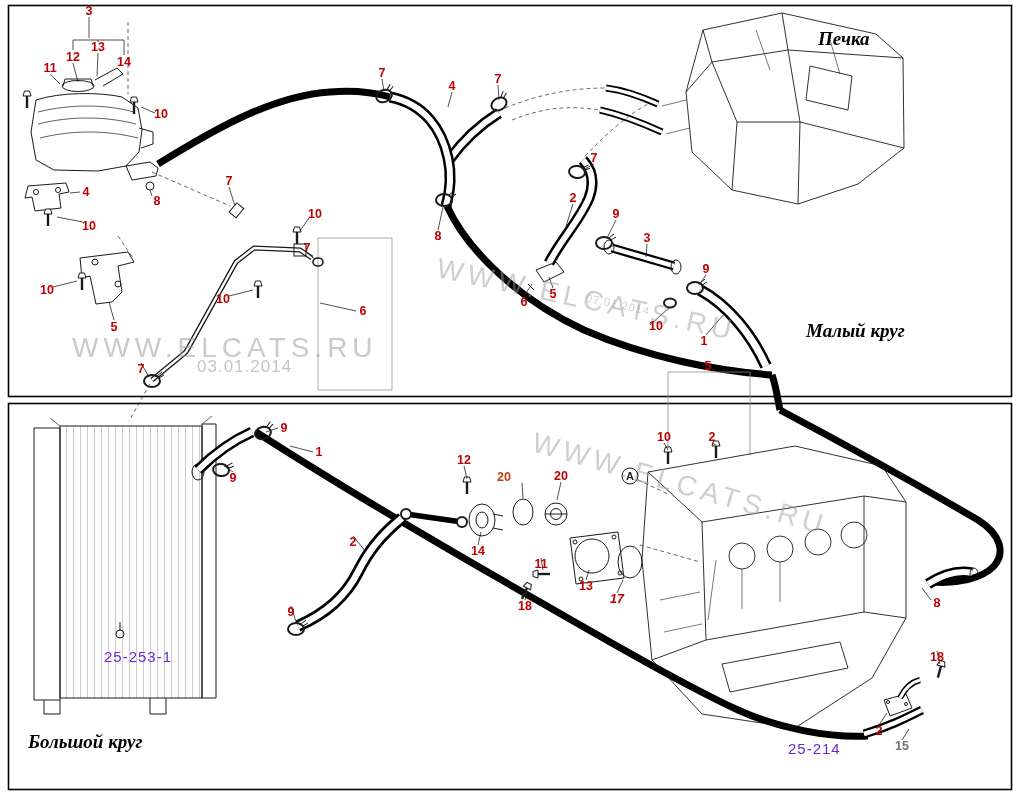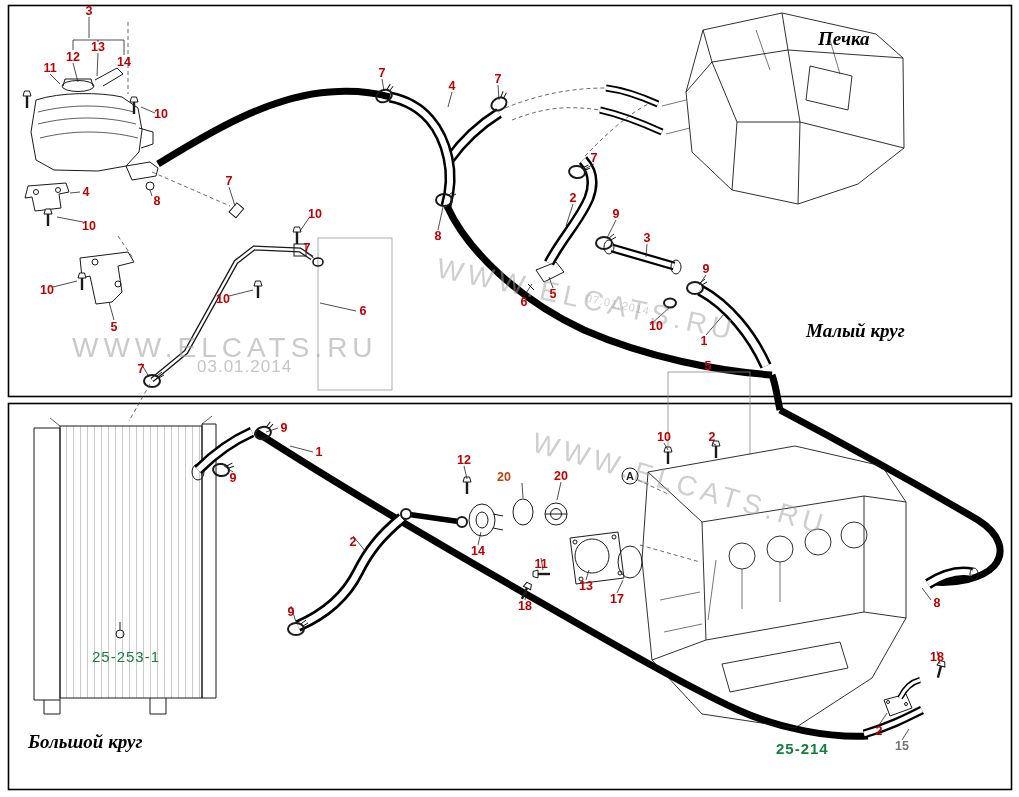--- a/index.html
+++ b/index.html
@@ -37,23 +37,24 @@
     font-weight: bold;
     font-size: 19px;
     color: #000;
     white-space: nowrap;
     text-align: right;
   }
   .pnum {
     position: absolute;
     font-family: "Liberation Sans", sans-serif;
     font-size: 15px;
-    color: #15803d;
+    color: #6d28d9;
     letter-spacing: 1px;
     white-space: nowrap;
+    margin-left: 12px;
   }
   .marker-a {
     position: absolute;
     left: 630px; top: 476px;
     width: 17px; height: 17px;
     transform: translate(-50%, -50%);
     border: 1.4px solid #222;
     border-radius: 50%;
     text-align: center;
     line-height: 15px;
@@ -305,29 +306,29 @@
       <span class="callout" style="left: 233px; top: 478px; color: rgb(192, 0, 0);">9</span>
       <span class="callout" style="left: 353px; top: 542px; color: rgb(192, 0, 0);">2</span>
       <span class="callout" style="left: 291px; top: 612px; color: rgb(192, 0, 0);">9</span>
       <span class="callout" style="left: 464px; top: 460px; color: rgb(192, 0, 0);">12</span>
       <span class="callout" style="left: 504px; top: 477px; color: #c2410c;">20</span>
       <span class="callout" style="left: 561px; top: 476px; color: rgb(192, 0, 0);">20</span>
       <span class="callout" style="left: 478px; top: 551px; color: rgb(192, 0, 0);">14</span>
       <span class="callout" style="left: 541px; top: 564px; color: rgb(192, 0, 0);">11</span>
       <span class="callout" style="left: 525px; top: 606px; color: rgb(192, 0, 0);">18</span>
       <span class="callout" style="left: 586px; top: 586px; color: rgb(192, 0, 0);">13</span>
-      <span class="callout" style="left: 617px; top: 599px; color: rgb(192, 0, 0);">17</span>
+      <span class="callout" style="left: 617px; top: 599px; color: rgb(192, 0, 0); font-style: italic;">17</span>
       <span class="callout" style="left: 937px; top: 603px; color: rgb(192, 0, 0);">8</span>
       <span class="callout" style="left: 937px; top: 657px; color: rgb(192, 0, 0);">18</span>
       <span class="callout" style="left: 879px; top: 731px; color: rgb(192, 0, 0);">2</span>
       <span class="callout" style="left: 902px; top: 746px; color: #737373;">15</span>
     </div>
 
   <div class="dlabel" style="left:818px; top:28px;">Печка</div>
   <div class="dlabel" style="left:806px; top:320px;">Малый круг</div>
   <div class="dlabel" style="left:28px; top:731px;">Большой круг</div>
 
   <div class="pnum" style="left:92px; top:648px;">25-253-1</div>
-  <div class="pnum" style="left:776px; top:740px;font-weight:bold;">25-214</div>
+  <div class="pnum" style="left:776px; top:740px;">25-214</div>
 
   <div class="marker-a">A</div>
 
 </div>
 
 </body></html>

